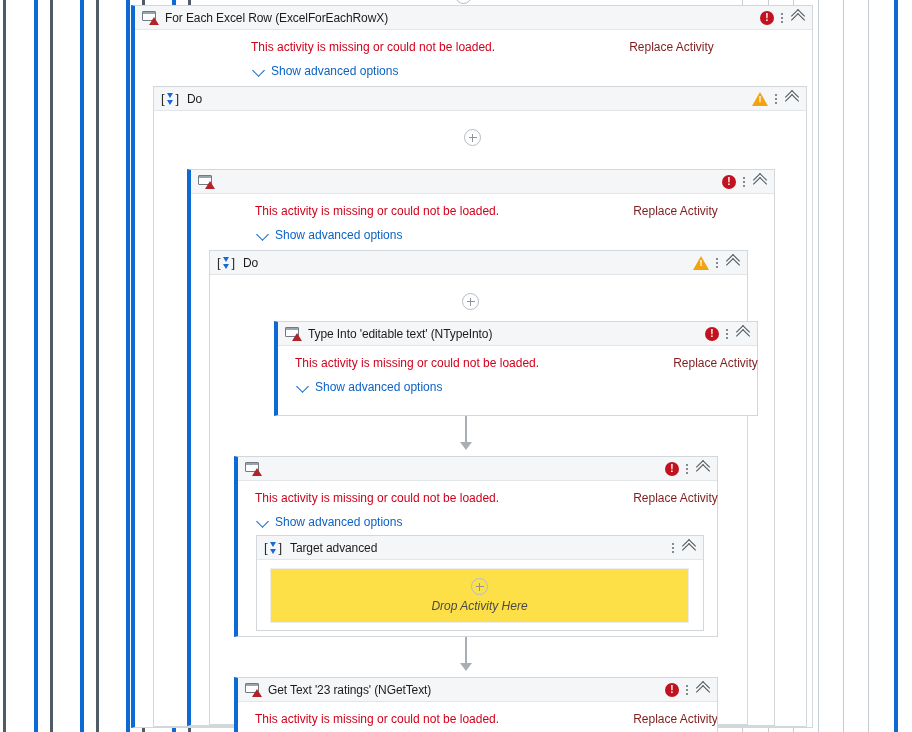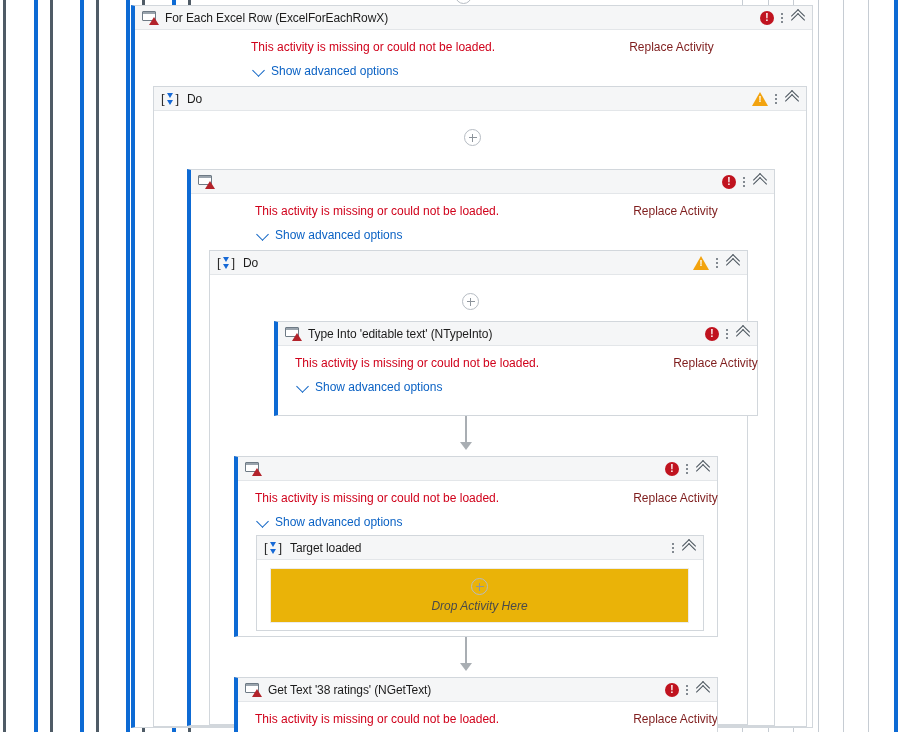--- a/index.html
+++ b/index.html
@@ -267,21 +267,21 @@
     content: "";
     position: absolute;
     background: #8d949b;
   }
   .plus:before { left: 3.5px; top: 7.1px; width: 8px; height: 1.4px; }
   .plus:after  { top: 3.5px; left: 7.1px; height: 8px; width: 1.4px; }
 
   
   .dropzone {
     position: absolute;
-    background: #eab308;
+    background: #fde047;
     border: 1px solid #ececec;
     display: flex;
     flex-direction: column;
     align-items: center;
     justify-content: center;
     gap: 4px;
   }
   .dropzone .dz-plus {
     position: relative;
     width: 17px; height: 17px;
@@ -516,21 +516,21 @@
                         <span class="adv-label">Show advanced options</span>
                       </div>
 
                       <div class="seqbox" style="left:18px; top:54px; width:448px; height:96px;">
                         <div class="card-header">
                           <span class="icon-seq">
                             <span class="brk l">[</span>
                               <span class="arrows"></span>
                               <span class="brk r">]</span>
                           </span>
-                          <span class="card-title">Target loaded</span>
+                          <span class="card-title">Target advanced</span>
                           <span class="hdr-actions">
                             <span class="icon-kebab">
                               <i></i>
                                 <i></i>
                                 <i></i>
                             </span>
                             <span class="icon-collapse"></span>
                           </span>
                         </div>
                         <div class="seq-body" style="height:70px;">
@@ -545,21 +545,21 @@
 
                   <div class="conn" style="left:255px; top:362px; height:27px;"></div>
                   <div class="conn-arrow" style="left:250px; top:388px;"></div>
 
                   <div class="card" style="left:24px; top:402px; width:484px; height:95px; overflow:hidden;">
                     <div class="card-header">
                       <span class="icon-missing">
                         <span class="scr"></span>
                           <span class="tri"></span>
                       </span>
-                      <span class="card-title">Get Text '38 ratings' (NGetText)</span>
+                      <span class="card-title">Get Text '23 ratings' (NGetText)</span>
                       <span class="hdr-actions">
                         <span class="icon-error">!</span>
                         <span class="icon-kebab">
                           <i></i>
                             <i></i>
                             <i></i>
                         </span>
                         <span class="icon-collapse"></span>
                       </span>
                     </div>

